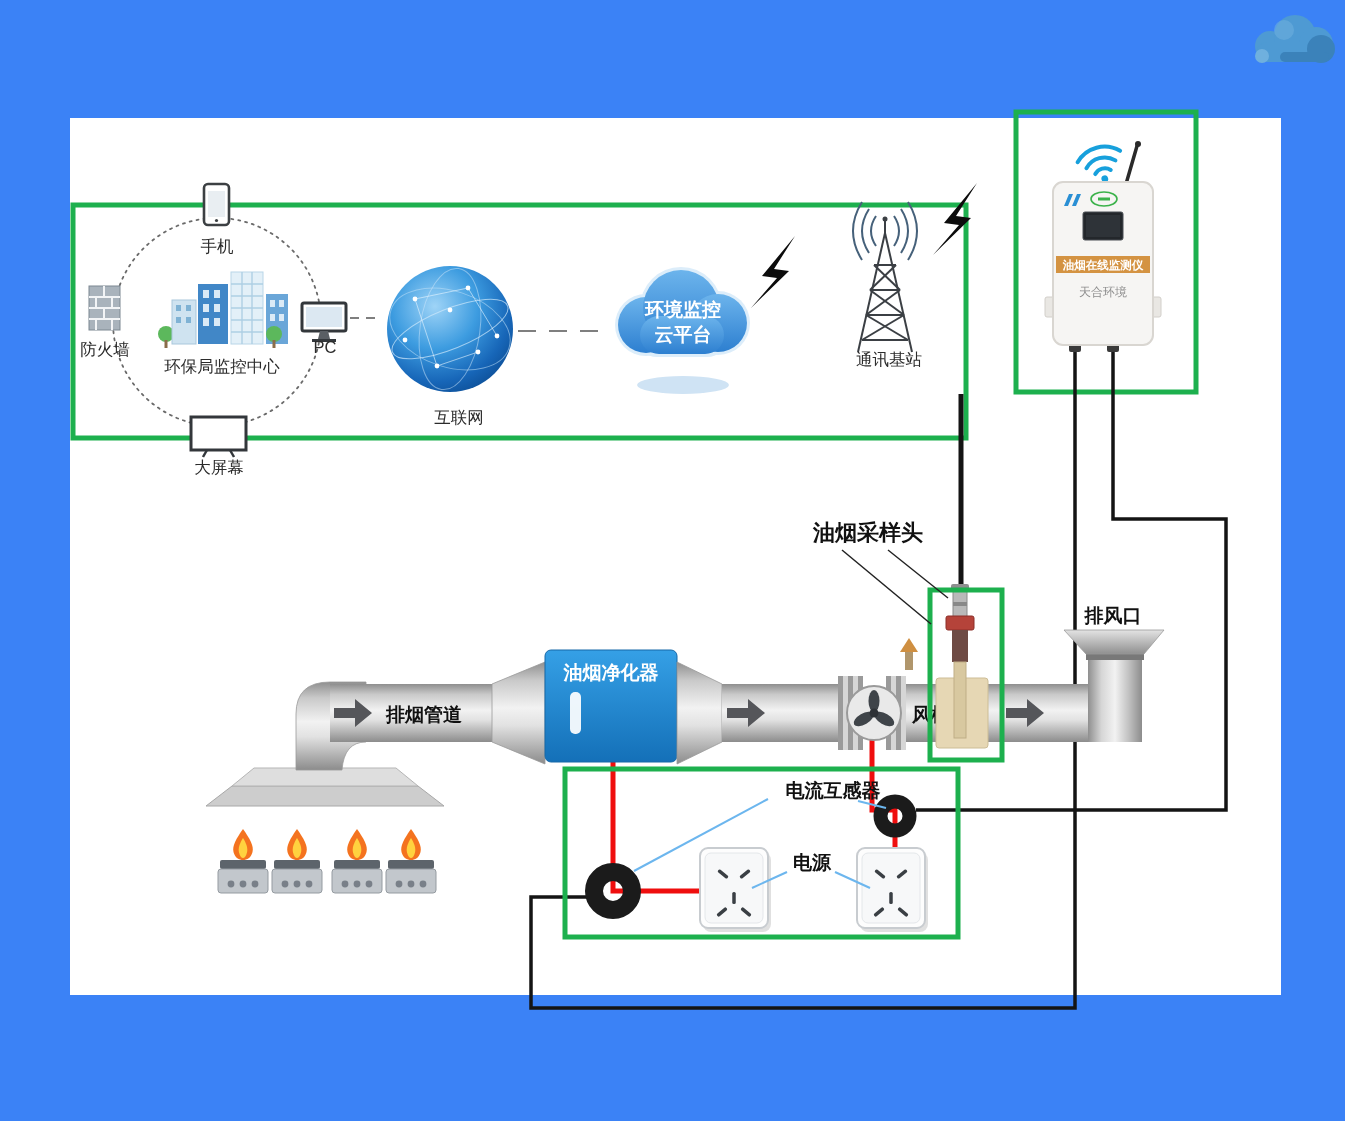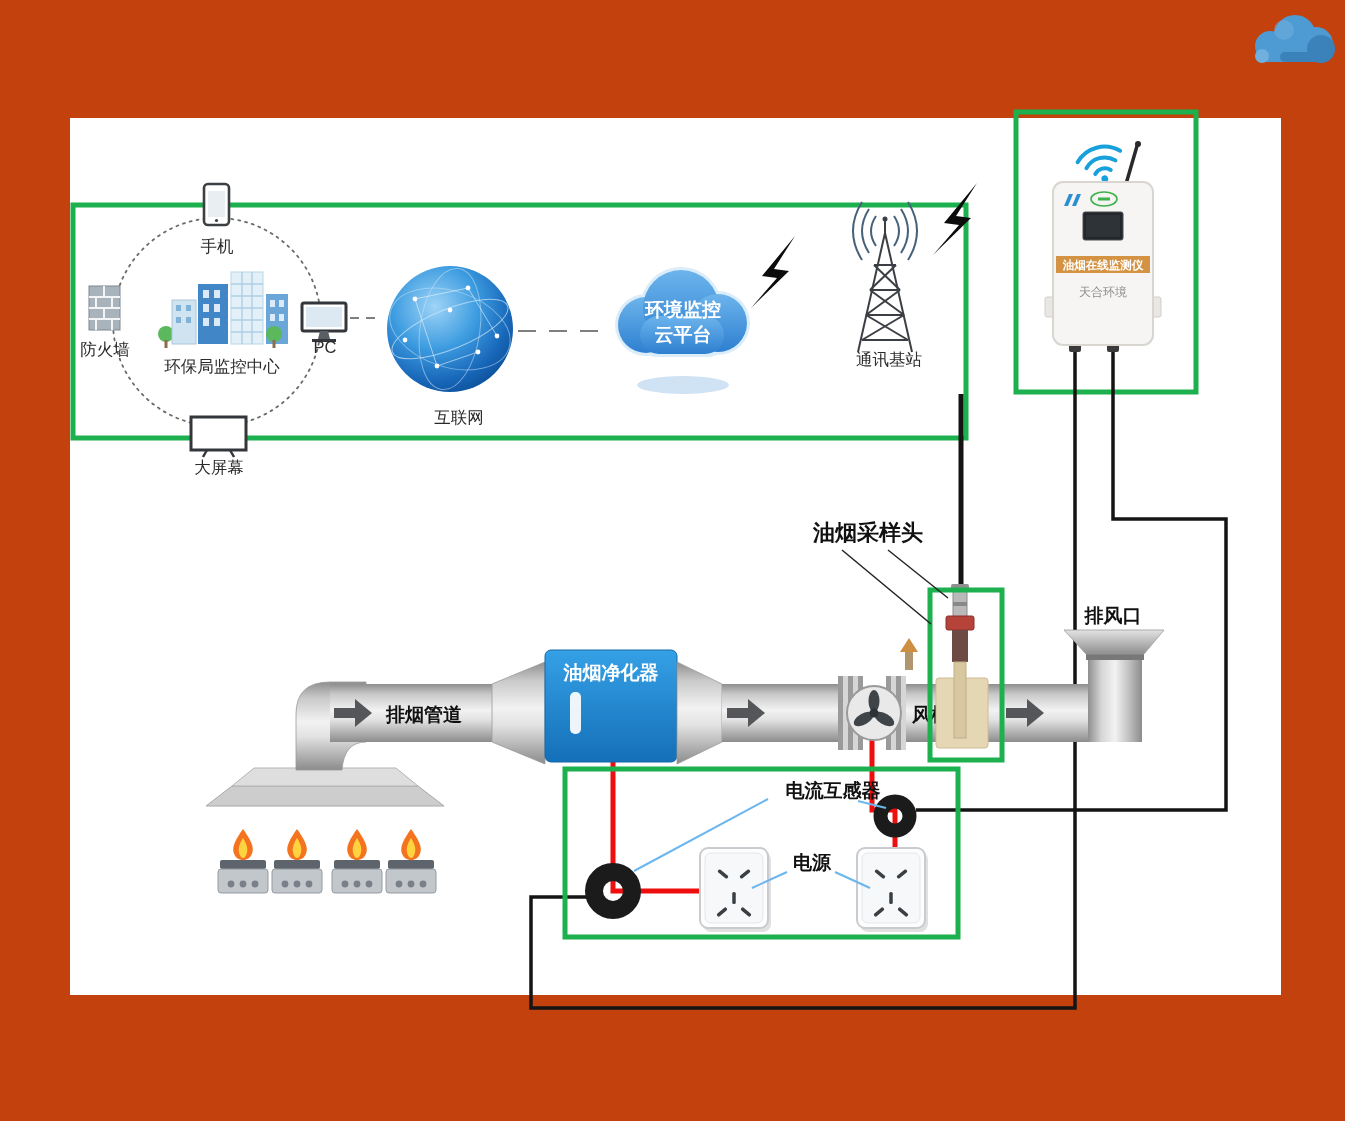--- a/index.html
+++ b/index.html
@@ -1,16 +1,16 @@
 <!DOCTYPE html>
 <html><head>
 <meta charset="utf-8">
 <style>
   html,body{margin:0;padding:0;background:#f6f6f6;}
-  .stage{width:1345px;height:1121px;margin:0 auto;background:#c2410c;position:relative;overflow:hidden;}
+  .stage{width:1345px;height:1121px;margin:0 auto;background:#3b82f6;position:relative;overflow:hidden;}
   svg{display:block;}
   text{font-family:"Liberation Sans","DejaVu Sans",sans-serif;}
   .lbl{font-size:16.5px;fill:#2b2b2b;}
   .lblB{font-size:19px;font-weight:700;fill:#111;}
   .lblCallout{font-size:22px;font-weight:700;fill:#111;}
   .cloudTxt{font-size:19px;font-weight:700;fill:#ffffff;}
   .devTxt{font-size:11.5px;font-weight:700;fill:#ffffff;}
   .devBrand{font-size:12px;fill:#8d8d8d;}
 </style>
 </head>

